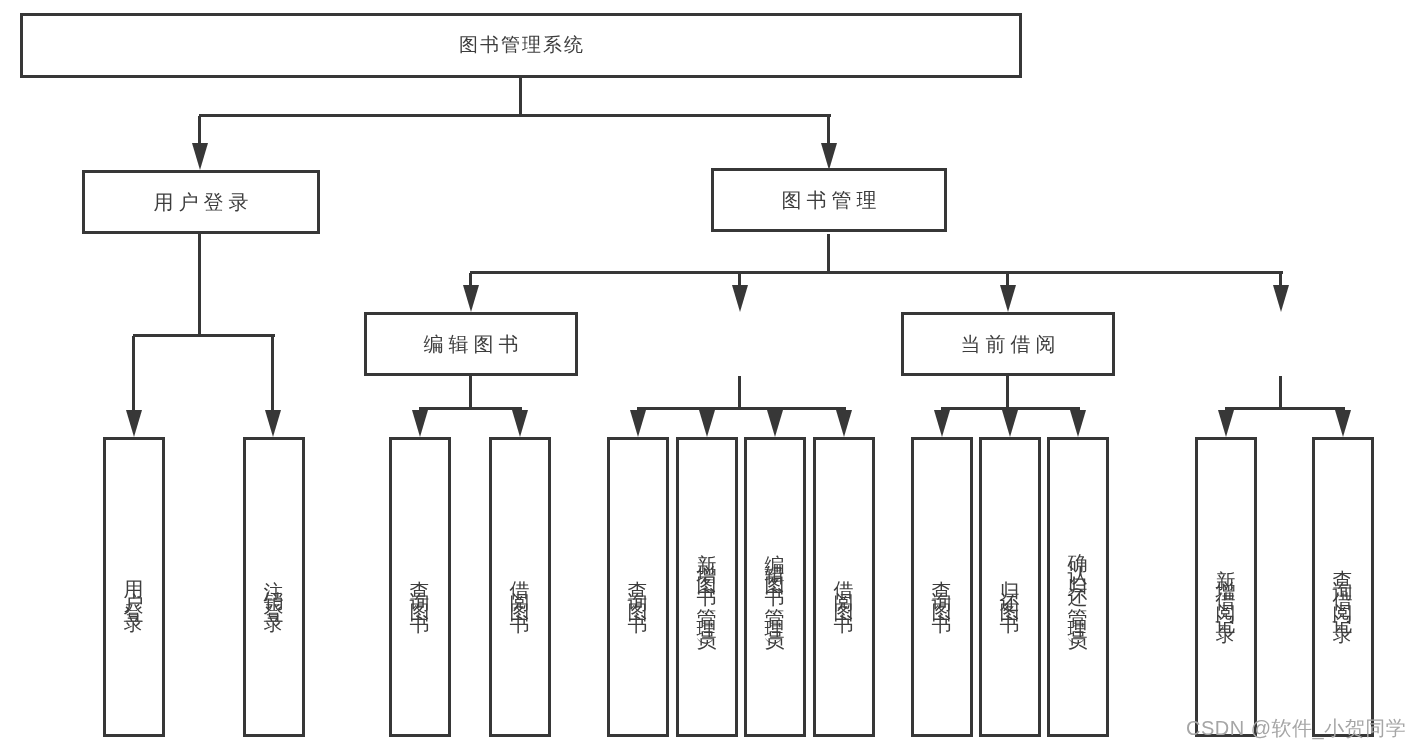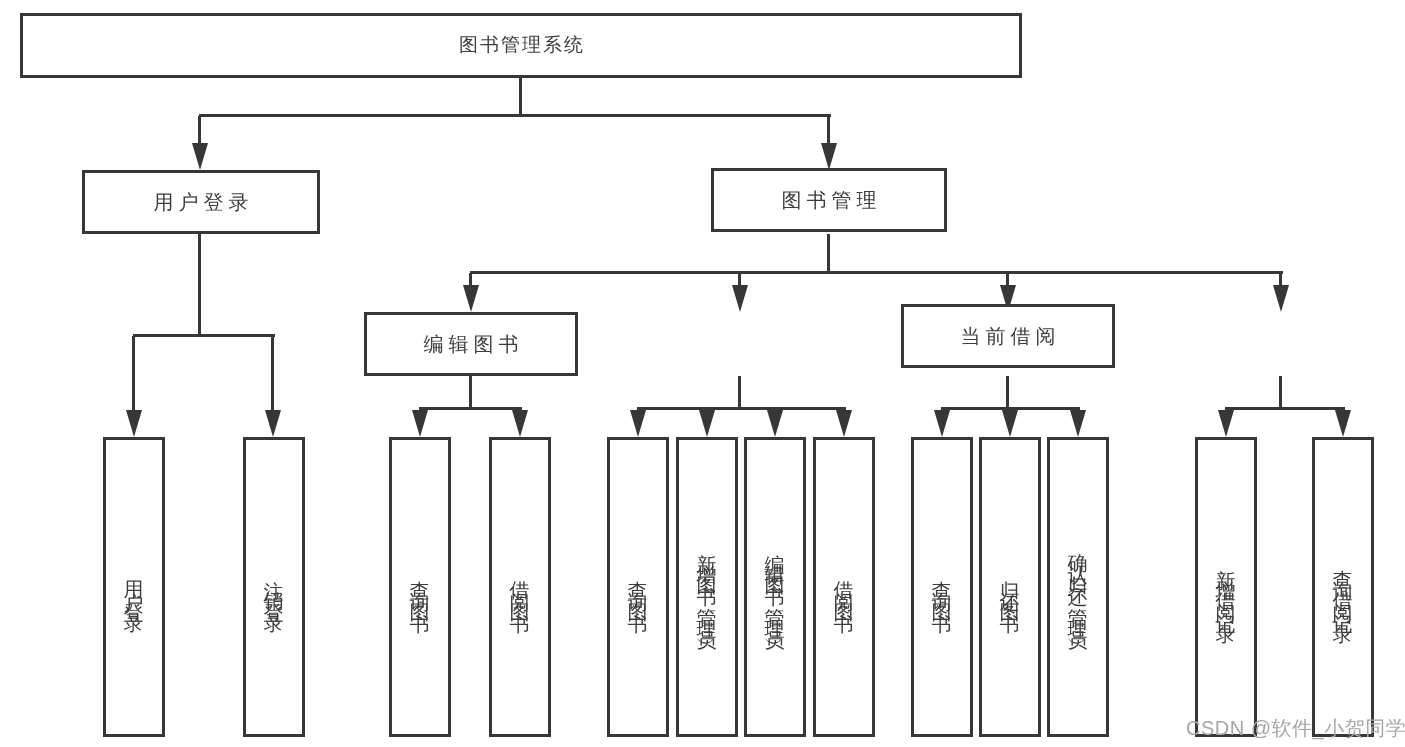--- a/index.html
+++ b/index.html
@@ -94,21 +94,21 @@
   <div class="node" style="left:82px;top:170px;width:238px;height:64px">
     <span class="lbl">用户登录</span>
   </div>
   <div class="node" style="left:711px;top:168px;width:236px;height:64px">
     <span class="lbl">图书管理</span>
   </div>
 
   <div class="node" style="left:364px;top:312px;width:214px;height:64px">
     <span class="lbl">编辑图书</span>
   </div>
-  <div class="node" style="left:901px;top:304px;width:214px;height:64px">
+  <div class="node" style="left:901px;top:312px;width:214px;height:64px">
     <span class="lbl">当前借阅</span>
   </div>
 
   <div class="node vert" style="left:103px;top:437px;width:62px;height:300px">
     <span class="lbl">用户登录</span>
   </div>
   <div class="node vert" style="left:243px;top:437px;width:62px;height:300px">
     <span class="lbl">注销登录</span>
   </div>
 

